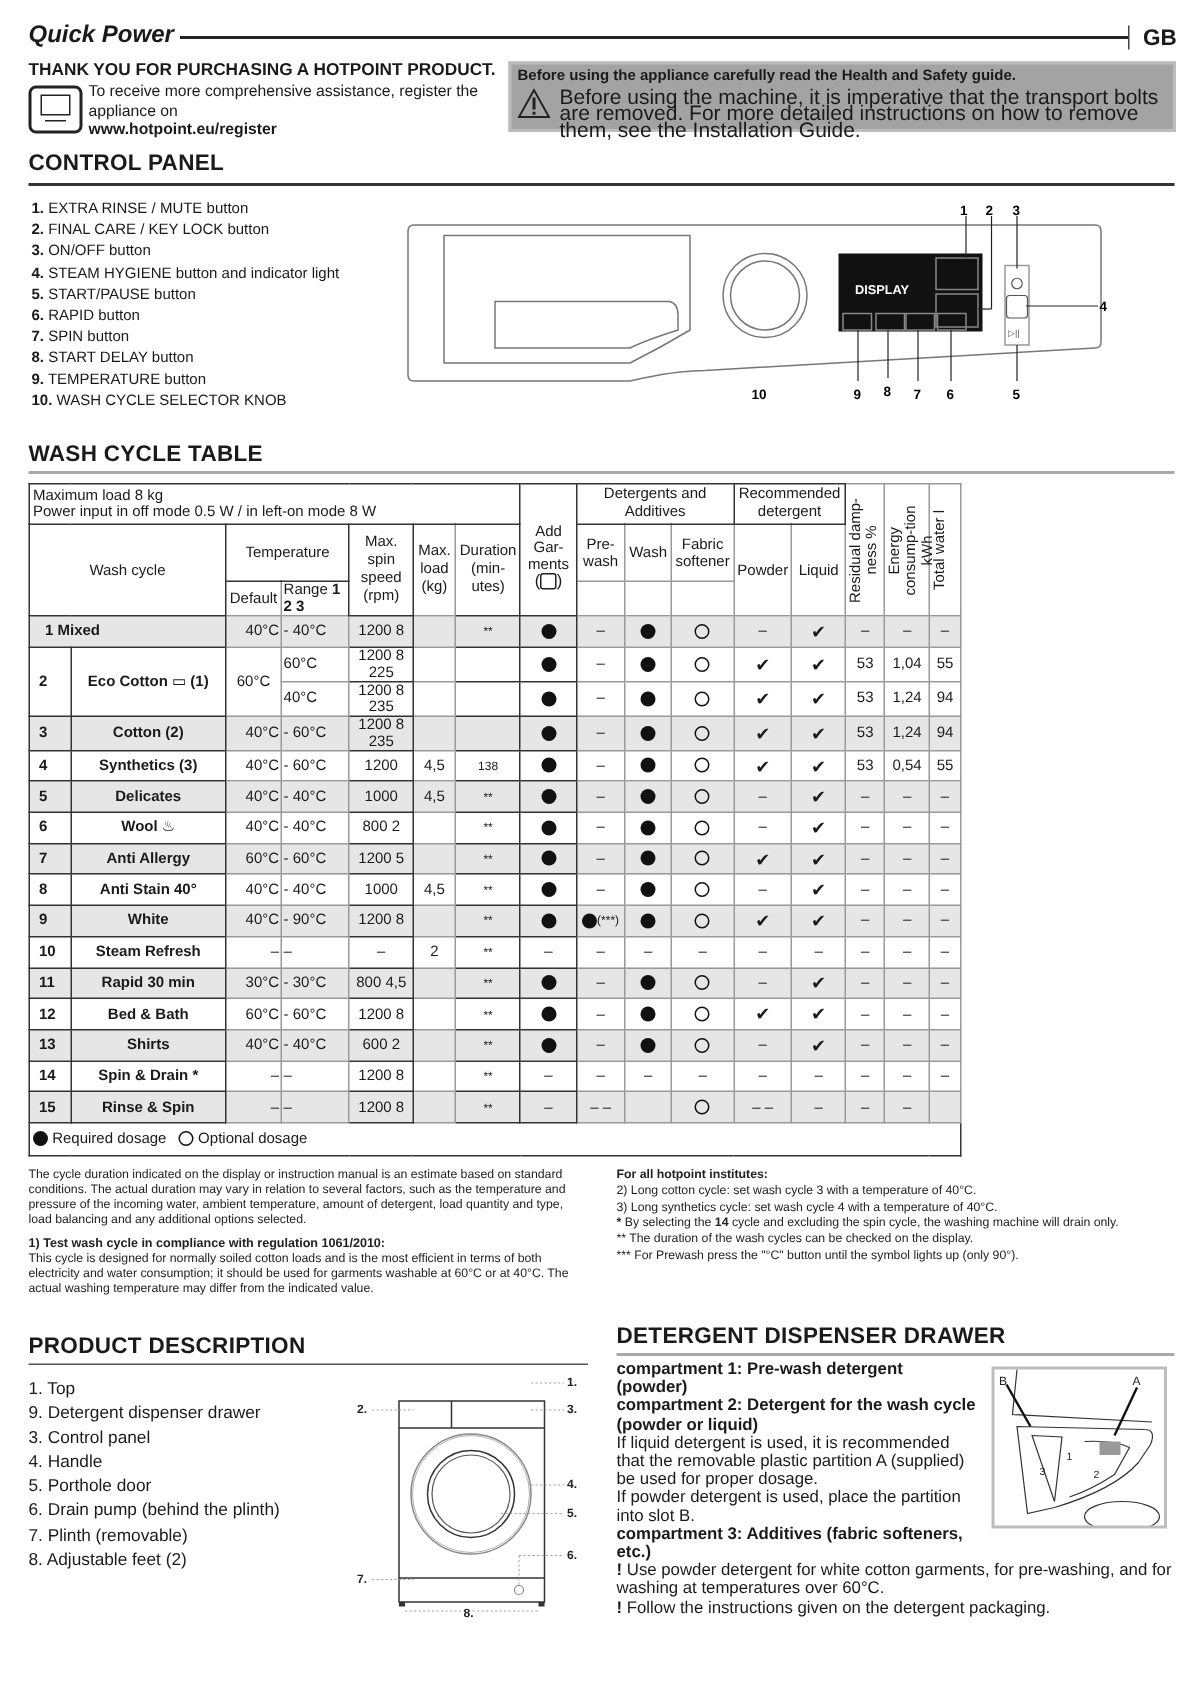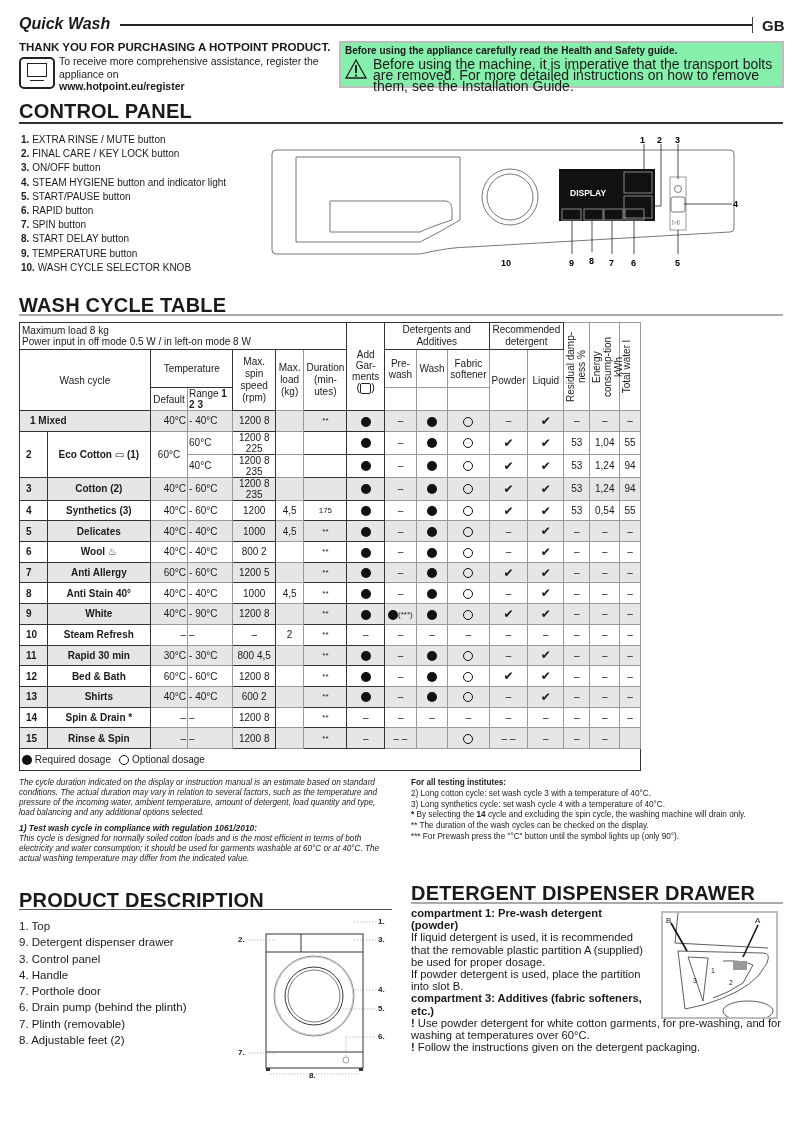--- a/index.html
+++ b/index.html
@@ -13,28 +13,28 @@
   .qg-tick { left: 752px; top: 17px; width: 1px; height: 16px; background: #444; }
   .qg-lang { left: 762px; top: 17px; font-size: 15px; font-weight: bold; }
 
   .thanks { left: 19px; top: 41px; font-size: 11.5px; font-weight: bold; }
   .reg-icon { left: 19px; top: 57px; width: 36px; height: 32px; border: 2px solid #222; border-radius: 5px; }
   .reg-icon .scr { position: absolute; left: 6px; top: 4px; width: 20px; height: 14px; border: 1.5px solid #222; }
   .reg-icon .base { position: absolute; left: 9px; top: 21px; width: 14px; height: 4px; border-top: 1.5px solid #222; }
   .reg-text { left: 59px; top: 55px; width: 260px; font-size: 10.5px; line-height: 12.5px; }
   .reg-text b { font-weight: bold; }
 
-  .safety-box { left: 339px; top: 41px; width: 445px; height: 47px; background: #86efac; border: 2px solid #bdbdbd; padding: 2px 4px; }
+  .safety-box { left: 339px; top: 41px; width: 445px; height: 47px; background: #a3a3a3; border: 2px solid #bdbdbd; padding: 2px 4px; }
   .safety-title { font-size: 10px; font-weight: bold; line-height: 12px; }
   .safety-body { display: flex; align-items: flex-start; margin-top: 2px; }
   .warn-icon { width: 22px; height: 20px; margin-right: 6px; flex: none; }
   .safety-text { font-size: 14px; line-height: 11px; }
 
   
-  .sec-h { font-size: 20px; font-weight: bold; letter-spacing: 0.2px; }
+  .sec-h { font-size: 15px; font-weight: bold; letter-spacing: 0.2px; }
   .sec-rule { height: 1.5px; background: #333; }
   .sec-rule.grey { background: #aaa; height: 2px; }
 
   
   .cp-list { left: 21px; top: 133px; font-size: 10px; line-height: 14.2px; }
   .cp-list b { font-weight: bold; }
 
   
   .panel-svg { left: 270px; top: 132px; }
 
@@ -44,37 +44,37 @@
   .wtable .thin { border-color: #999; }
   .wtable tr.shade td { background: #e6e6e6; }
   .wtable .nm { font-weight: bold; }
   .wtable .num { font-weight: bold; text-align: left; padding-left: 6px; }
   .vert { writing-mode: vertical-rl; transform: rotate(180deg); font-size: 10px; line-height: 11px; white-space: nowrap; }
   .dot { display: inline-block; width: 10px; height: 10px; border-radius: 50%; background: #111; vertical-align: middle; }
   .ring { display: inline-block; width: 10px; height: 10px; border-radius: 50%; border: 1.6px solid #111; vertical-align: middle; }
   .chk { font-size: 12px; font-weight: bold; }
 
   
-  .notes-left { left: 19px; top: 778px; width: 370px; font-size: 8.2px; line-height: 10px; color: #222; font-style: italic; }
+  .notes-left { left: 19px; top: 778px; width: 370px; font-size: 8.2px; line-height: 10px; color: #222; }
   .notes-left b { font-weight: bold; font-size: 8.4px; }
   .notes-right { left: 411px; top: 778px; width: 380px; font-size: 8.2px; line-height: 10.8px; color: #222; }
 
   
   .pd-list { left: 19px; top: 918px; font-size: 11.5px; line-height: 16.3px; }
   .pd-svg { left: 236px; top: 914px; }
 
   
   .dd-text { left: 411px; top: 907px; width: 370px; font-size: 11.2px; line-height: 12.2px; }
   .dd-text .bold { font-weight: bold; }
   .dd-img { left: 661px; top: 911px; width: 117px; height: 108px; border: 2px solid #bdbdbd; background: #fff; }
 </style>
 </head>
 <body>
 
-<div class="abs qg-title">Quick Wash</div>
+<div class="abs qg-title">Quick Power</div>
 <div class="abs qg-rule"></div>
 <div class="abs qg-tick"></div>
 <div class="abs qg-lang">GB</div>
 
 <div class="abs thanks">THANK YOU FOR PURCHASING A HOTPOINT PRODUCT.</div>
 <div class="abs reg-icon">
     <div class="scr"></div>
     <div class="base"></div>
   </div>
 <div class="abs reg-text">
@@ -289,21 +289,21 @@
         <td class="thin">1,24</td>
         <td class="thin">94</td>
       </tr>
       <tr style="height: 20.7px;">
         <td class="num">4</td>
         <td class="nm">Synthetics (3)</td>
         <td class="thin" style="text-align:right">40°C</td>
         <td class="thin" style="text-align:left">- 60°C</td>
         <td>1200</td>
         <td class="thin">4,5</td>
-        <td style="font-size:8px">175</td>
+        <td style="font-size:8px">138</td>
         <td><span class="dot"></span></td>
         <td class="thin">–</td>
         <td class="thin"><span class="dot"></span></td>
         <td class="thin"><span class="ring"></span></td>
         <td class="thin"><span class="chk">✔</span></td>
         <td class="thin"><span class="chk">✔</span></td>
         <td class="thin">53</td>
         <td class="thin">0,54</td>
         <td class="thin">55</td>
       </tr>
@@ -515,36 +515,36 @@
   </tr>
 </tbody>
   </table>
 
 <div class="abs notes-left">
   <div>The cycle duration indicated on the display or instruction manual is an estimate based on standard conditions. The actual duration may vary in relation to several factors, such as the temperature and pressure of the incoming water, ambient temperature, amount of detergent, load quantity and type, load balancing and any additional options selected.</div>
   <div style="margin-top:5px"><b>1) Test wash cycle in compliance with regulation 1061/2010:</b></div>
   <div>This cycle is designed for normally soiled cotton loads and is the most efficient in terms of both electricity and water consumption; it should be used for garments washable at 60°C or at 40°C. The actual washing temperature may differ from the indicated value.</div>
 </div>
 <div class="abs notes-right">
-  <div style="font-weight:bold">For all testing institutes:</div>
+  <div style="font-weight:bold">For all hotpoint institutes:</div>
   <div>2)  Long cotton cycle: set wash cycle 3 with a temperature of 40°C.</div>
   <div>3)  Long synthetics cycle: set wash cycle 4 with a temperature of 40°C.</div>
   <div><b>*</b><span> By selecting the </span><b>14</b><span> cycle and excluding the spin cycle, the washing machine will drain only.</span></div>
   <div>**  The duration of the wash cycles can be checked on the display.</div>
   <div>***  For Prewash press the "°C" button until the symbol lights up (only 90°).</div>
 </div>
 
 <div class="abs sec-h" style="left:19px;top:889px;">PRODUCT DESCRIPTION</div>
 <div class="abs sec-rule" style="left:19px;top:909px;width:373px;height:1px;background:#555"></div>
 <div class="abs pd-list">
   <div>1. Top</div>
   <div>9. Detergent dispenser drawer</div>
   <div>3. Control panel</div>
   <div>4. Handle</div>
-  <div>7. Porthole door</div>
+  <div>5. Porthole door</div>
   <div>6. Drain pump (behind the plinth)</div>
   <div>7. Plinth (removable)</div>
   <div>8. Adjustable feet (2)</div>
 </div>
 <svg class="abs pd-svg" width="160" height="165" viewBox="0 0 160 165">
   <g font-family="Liberation Sans, sans-serif" font-size="8" font-weight="bold" fill="#222">
     <rect x="30" y="20" width="97" height="134" fill="none" stroke="#333" stroke-width="1"></rect>
     <line x1="30" y1="38" x2="127" y2="38" stroke="#333"></line>
     <line x1="65" y1="20" x2="65" y2="38" stroke="#333"></line>
     <line x1="30" y1="138" x2="127" y2="138" stroke="#333"></line>
@@ -574,20 +574,21 @@
     <text x="142" y="125">6.</text>
     <text x="2" y="141">7.</text>
     <text x="73" y="164">8.</text>
   </g>
 </svg>
 
 <div class="abs sec-h" style="left:411px;top:882px;">DETERGENT DISPENSER DRAWER</div>
 <div class="abs sec-rule grey" style="left:411px;top:902px;width:372px;height:1.5px"></div>
 <div class="abs dd-text">
   <div class="bold" style="width:240px">compartment 1: Pre-wash detergent (powder)</div>
+  <div class="bold" style="width:240px">compartment 2: Detergent for the wash cycle (powder or liquid)</div>
   <div style="width:240px">If liquid detergent is used, it is recommended that the removable plastic partition A (supplied) be used for proper dosage.</div>
   <div style="width:240px">If powder detergent is used, place the partition into slot B.</div>
   <div class="bold" style="width:240px">compartment 3: Additives (fabric softeners, etc.)</div>
   <div><b>!</b> <span>Use powder detergent for white cotton garments, for pre-washing, and for washing at temperatures over 60°C.</span></div>
   <div><b>!</b> <span>Follow the instructions given on the detergent packaging.</span></div>
 </div>
 <div class="abs dd-img">
   <svg width="113" height="104" viewBox="0 0 113 104">
     <g fill="none" stroke="#333" stroke-width="0.8" font-family="Liberation Sans, sans-serif">
       <path d="M15 0 L12 30 L105 35"></path>

